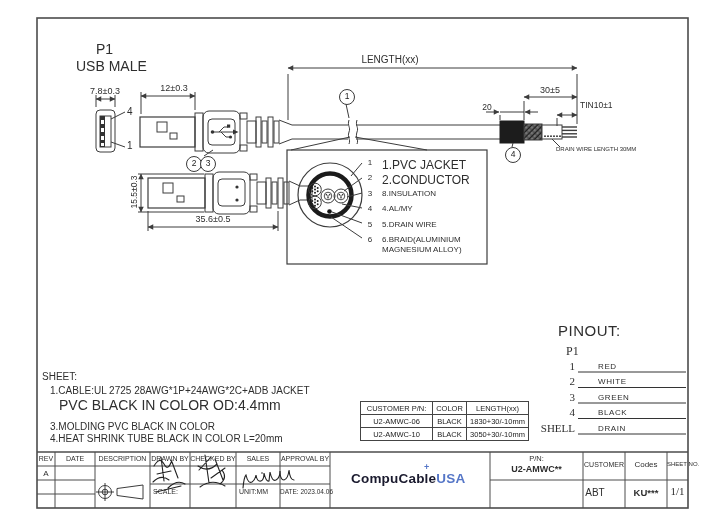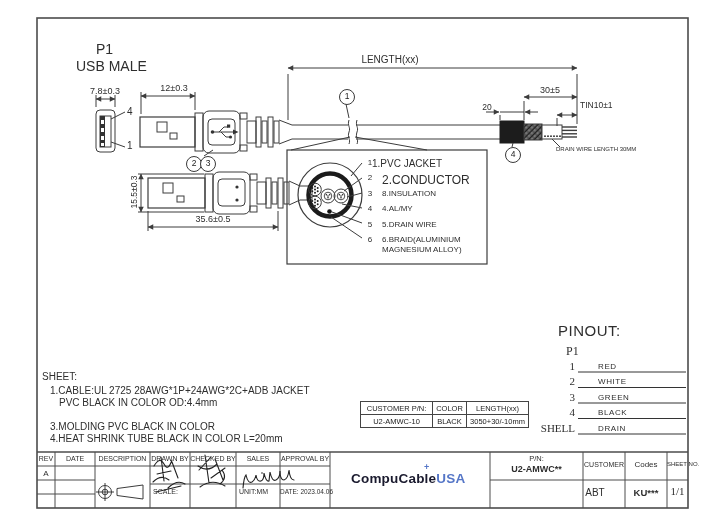--- a/index.html
+++ b/index.html
@@ -279,51 +279,56 @@
 
   <div class="t c" style="left:338px;top:54px;width:104px;font-size:10px;">LENGTH(xx)</div>
   <div class="co" style="left:339px;top:89px;">1</div>
   <div class="co" style="left:505px;top:147px;">4</div>
   <div class="t c" style="left:477px;top:102px;width:20px;font-size:8.5px;">20</div>
   <div class="t c" style="left:522px;top:85px;width:56px;font-size:9px;">30±5</div>
   <div class="t" style="left:580px;top:100px;font-size:8.5px;">TIN10±1</div>
   <div class="t" style="left:556px;top:146px;font-size:6px;">DRAIN WIRE LENGTH 30MM</div>
 
   <div class="t c" style="left:364px;top:158px;width:12px;font-size:8px;">1</div>
-  <div class="t" style="left:372px;top:158px;font-size:10px;">1.PVC JACKET</div>
+  <div class="t" style="left:382px;top:158px;font-size:12px;">1.PVC JACKET</div>
   <div class="t c" style="left:364px;top:173px;width:12px;font-size:8px;">2</div>
   <div class="t" style="left:382px;top:173px;font-size:12px;">2.CONDUCTOR</div>
   <div class="t c" style="left:364px;top:189px;width:12px;font-size:8px;">3</div>
   <div class="t" style="left:382px;top:189px;font-size:8px;">8.INSULATION</div>
   <div class="t c" style="left:364px;top:204px;width:12px;font-size:8px;">4</div>
   <div class="t" style="left:382px;top:204px;font-size:8px;">4.AL/MY</div>
   <div class="t c" style="left:364px;top:220px;width:12px;font-size:8px;">5</div>
   <div class="t" style="left:382px;top:220px;font-size:8px;">5.DRAIN WIRE</div>
   <div class="t c" style="left:364px;top:235px;width:12px;font-size:8px;">6</div>
   <div class="t legend-label" style="left:382px;top:235px;width:96px;font-size:8px;white-space:normal;">6.BRAID(ALUMINIUM MAGNESIUM ALLOY)</div>
 
   <div class="t" style="left:42px;top:371px;font-size:10px;">SHEET:</div>
   <div class="t" style="left:50px;top:385px;font-size:10px;">1.CABLE:UL 2725 28AWG*1P+24AWG*2C+ADB JACKET</div>
-  <div class="t" style="left:59px;top:397px;font-size:10px;">PVC BLACK IN COLOR  OD:4.4mm</div>
+  <div class="t" style="left:59px;top:397px;font-size:14px;">PVC BLACK IN COLOR  OD:4.4mm</div>
   <div class="t" style="left:50px;top:421px;font-size:10px;">3.MOLDING PVC BLACK IN COLOR</div>
   <div class="t" style="left:50px;top:433px;font-size:10px;">4.HEAT SHRINK TUBE BLACK IN COLOR L=20mm</div>
 
   <table class="pn">
     <colgroup>
         <col style="width:72px">
         <col style="width:34px">
         <col style="width:62px">
       </colgroup>
     <tbody>
         <tr>
       <td>CUSTOMER P/N:</td>
       <td>COLOR</td>
       <td>LENGTH(xx)</td>
     </tr>
     <tr>
+      <td>U2-AMWC-06</td>
+      <td>BLACK</td>
+      <td>1830+30/-10mm</td>
+    </tr>
+    <tr>
       <td>U2-AMWC-10</td>
       <td>BLACK</td>
       <td>3050+30/-10mm</td>
     </tr>
   </tbody>
     </table>
 
   <div class="t" style="left:558px;top:322px;font-size:15px;letter-spacing:0.5px;">PINOUT:</div>
   <div class="t serif" style="left:566px;top:344px;font-size:12px;">P1</div>
   <div class="t r serif" style="left:530px;top:360px;width:45px;font-size:11px;">1</div>

